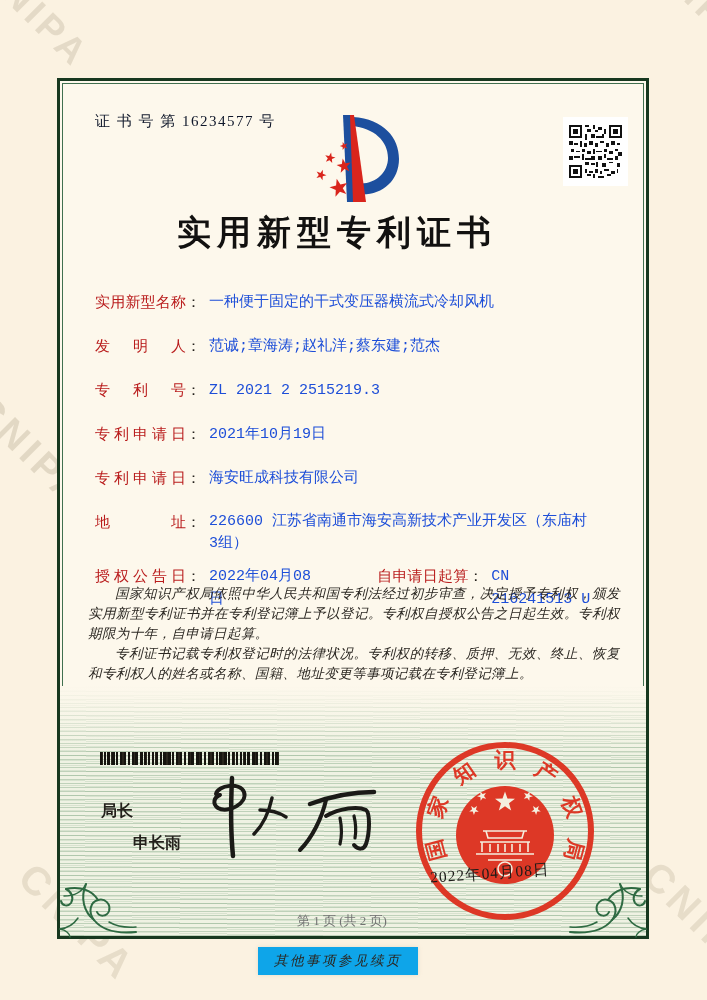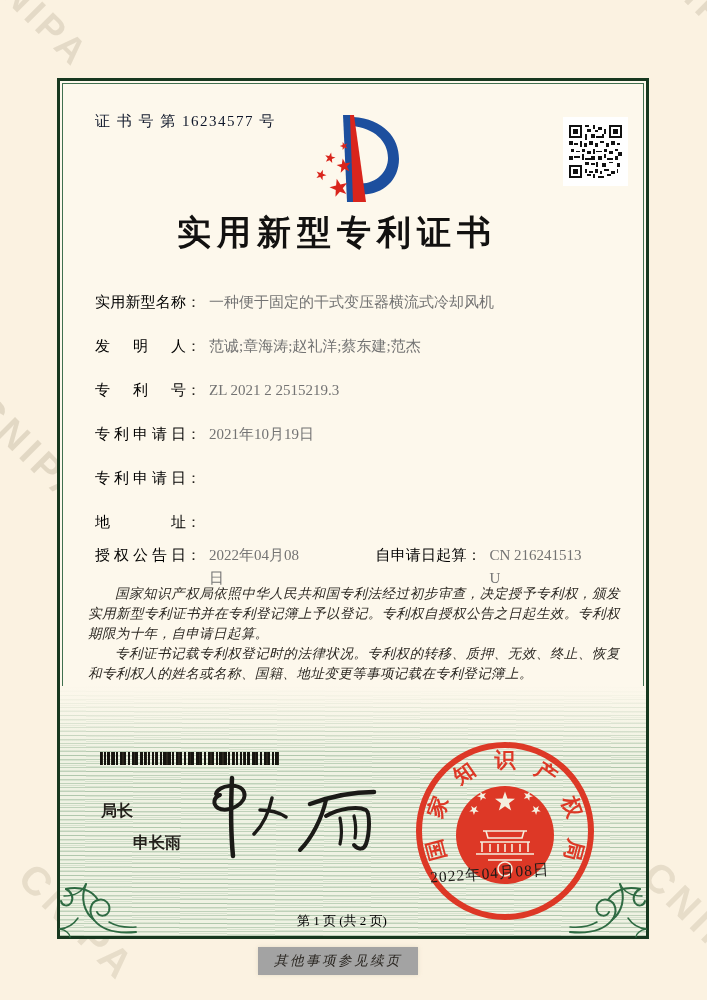--- a/index.html
+++ b/index.html
@@ -52,24 +52,24 @@
     position:absolute; left:57px; top:210px; width:560px; z-index:4;
     text-align:center; font-size:34px; font-weight:bold; letter-spacing:6px; color:#121110;
   }
   
   .fields { position:absolute; left:95px; top:291px; width:500px; z-index:4; font-size:15px; }
   .field-row { display:flex; align-items:flex-start; line-height:23px; margin-bottom:21px; }
   .field-row.addr { margin-bottom:10px; }
   .field-row.addr .fvalue { line-height:22px; }
   .flabel {
     display:inline-block; width:91px; text-align:justify; text-align-last:justify;
-    color:#000000; flex:none;
+    color:#b91c1c; flex:none;
   }
   .fcolon { flex:none; margin-right:8px; color:#24211c; }
-  .fvalue { color:#737373; max-width:420px; }
+  .fvalue { color:#1d4ed8; max-width:420px;font-family:Liberation Mono, monospace; }
   .grant-group2 { display:flex; margin-left:62px; }
   
   .legal {
     position:absolute; left:88px; top:584px; width:532px; z-index:4;
     font-size:13.5px; line-height:20px; text-align:justify; color:#2b2722;
     font-style:italic; letter-spacing:.4px;
   }
   .legal p { text-indent:2em; }
   
   .barcode {
@@ -97,27 +97,27 @@
   .sc2 { left:54px;  top:37px;  transform:rotate(-35deg); }
   .sc3 { left:95px;  top:24px; }
   .sc4 { left:136px; top:37px;  transform:rotate(35deg); }
   .sc5 { left:162px; top:71px;  transform:rotate(70deg); }
   .sc6 { left:164px; top:114px; transform:rotate(105deg); }
   .seal-date {
     position:absolute; left:430px; top:862px; width:160px; z-index:7;
     font-size:15.5px; letter-spacing:1px; color:#1c1b18; transform:rotate(-4deg);
     white-space:nowrap;
   }
-  .page-no { position:absolute; left:57px; top:912px; width:570px; text-align:center; z-index:5; font-size:13px; color:#000000; }
+  .page-no { position:absolute; left:57px; top:912px; width:570px; text-align:center; z-index:5; font-size:13px; color:#737373; }
   .ornament { position:absolute; top:882px; width:80px; height:56px; z-index:5; }
   .orn-l { left:58px; }
   .orn-r { left:568px; transform:scaleX(-1); }
   .footer-note {
     position:absolute; left:338px; top:947px; transform:translateX(-50%); z-index:4;
-    background:#a3a3a3; padding:5px 16px; font-size:13.5px; font-style:italic;
+    background:#0ea5e9; padding:5px 16px; font-size:13.5px; font-style:italic;
     letter-spacing:2.5px; color:#2b2722; white-space:nowrap; box-shadow:0 0 4px rgba(190,180,150,.35);
   }
 </style>
 </head>
 <body>
 
 <div class="page">
 
   <span class="wm wm-tl">CNIPA</span>
   <span class="wm wm-tr">CNIPA</span>
@@ -240,24 +240,26 @@
       <span class="fvalue">ZL 2021 2 2515219.3</span>
     </div>
     <div class="field-row">
       <span class="flabel">专利申请日</span>
         <span class="fcolon">：</span>
       <span class="fvalue">2021年10月19日</span>
     </div>
     <div class="field-row">
       <span class="flabel">专利申请日</span>
         <span class="fcolon">：</span>
+      <span class="fvalue">海安旺成科技有限公司</span>
     </div>
     <div class="field-row addr">
       <span class="flabel">地址</span>
         <span class="fcolon">：</span>
+      <span class="fvalue">226600 江苏省南通市海安高新技术产业开发区（东庙村3组）</span>
     </div>
     <div class="field-row">
       <span class="flabel">授权公告日</span>
         <span class="fcolon">：</span>
       <span class="fvalue">2022年04月08日</span>
       <span class="grant-group2">
         <span class="flabel">自申请日起算</span>
           <span class="fcolon">：</span>
         <span class="fvalue">CN 216241513 U</span>
       </span>

